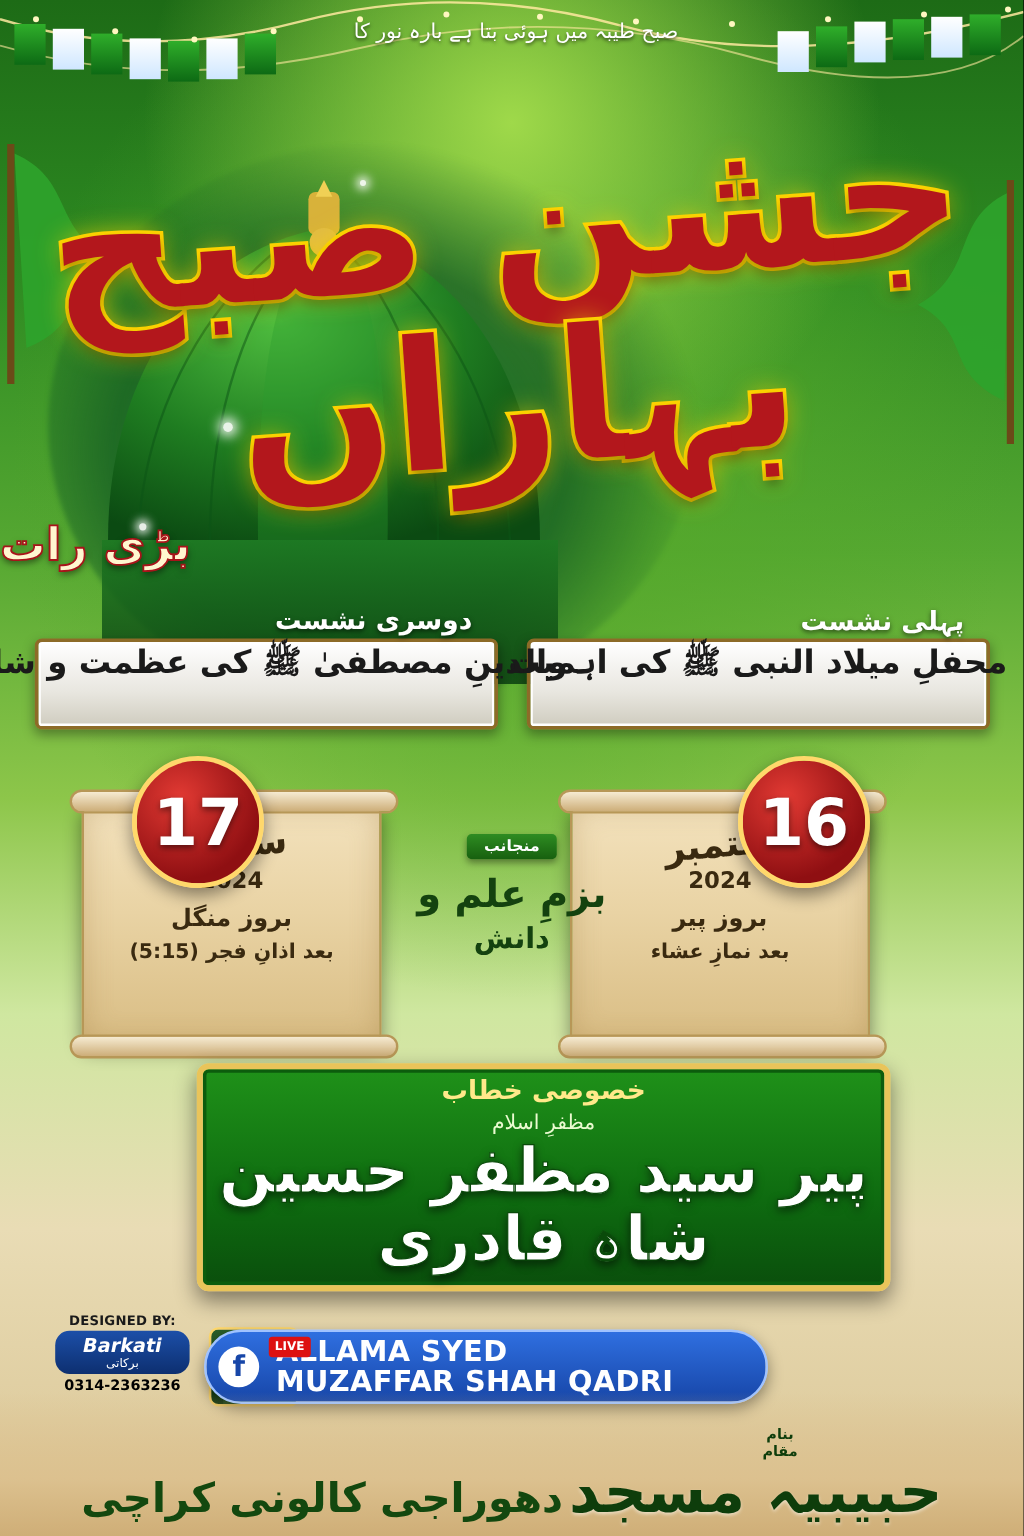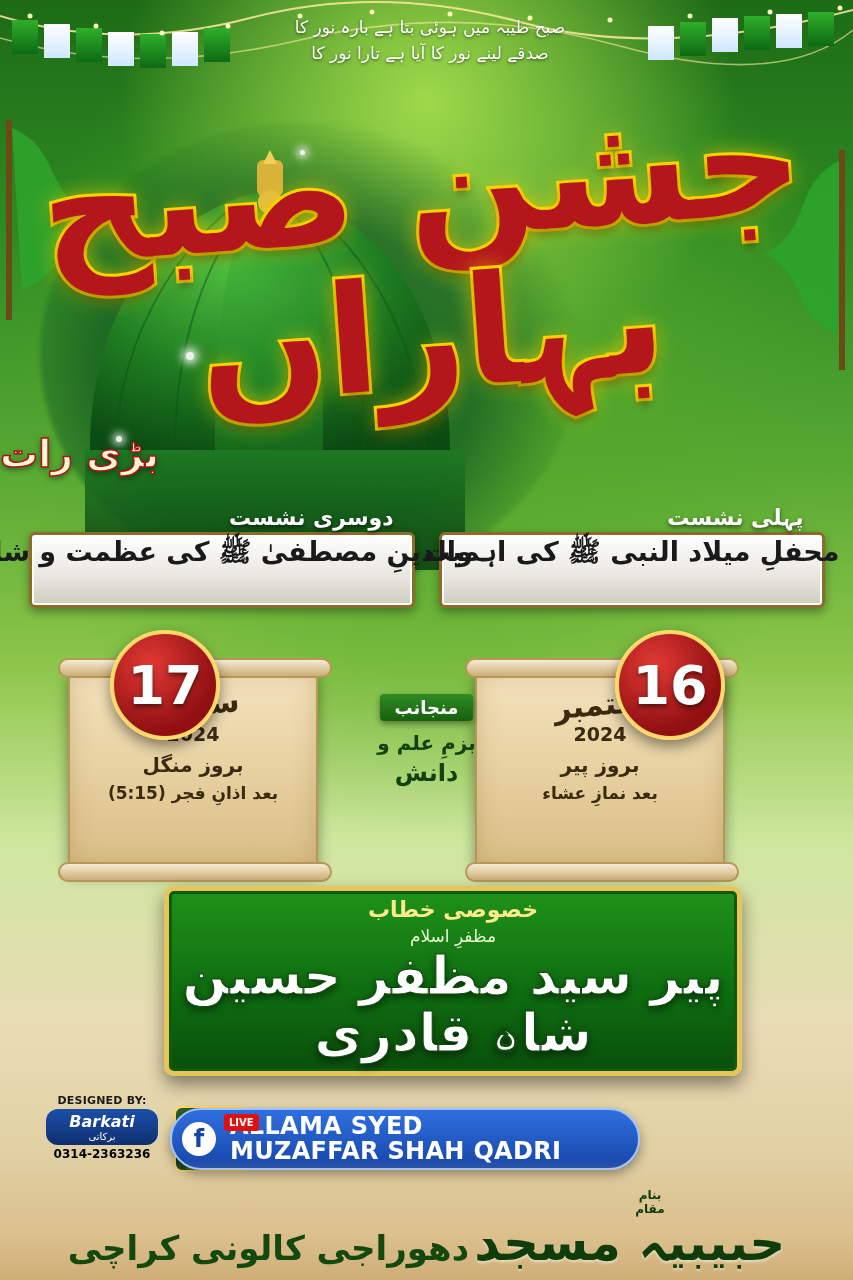--- a/index.html
+++ b/index.html
@@ -152,25 +152,25 @@
   }
   .daybadge.right{ right:128px; }
   .daybadge.left{ left:110px; }
   .mid-green{
     position:absolute; left:50%; transform:translateX(-50%);
     top:58px; width:160px; text-align:center;
     direction:rtl; color:#1d4d14; font-weight:bold;
   }
   .mid-green .tag{
     display:inline-block; background:linear-gradient(#2e8c22,#17600f);
-    color:#fff; padding:3px 14px; border-radius:4px; font-size:18px;
+    color:#fff; padding:3px 14px; border-radius:4px; font-size:13px;
     box-shadow:0 3px 6px rgba(0,0,0,.4);
     text-align:right;
   }
-  .mid-green .l1{ font-size:20px; margin-top:10px; color:#14420f;}
+  .mid-green .l1{ font-size:32px; margin-top:10px; color:#14420f;}
   .mid-green .l2{ font-size:24px; margin-top:4px; color:#14420f;}
   
   .speaker-panel{
     position:absolute; top:886px; left:140px; width:578px; height:190px;
     background:linear-gradient(#1f9119,#0e6b10 60%,#0a4f0c);
     border:5px solid #e9c45a;
     border-radius:10px;
     box-shadow:0 8px 18px rgba(0,0,0,.45), inset 0 0 0 3px #0c5c0d;
     text-align:center; direction:rtl;
     padding-top:6px;
@@ -333,21 +333,20 @@
     <path d="M130,10 C80,34 104,76 54,104 C100,128 74,160 126,184 Z" fill="#2ea32b" opacity=".92"></path>
     <rect x="128" y="0" width="6" height="220" fill="#6b4a18"></rect>
   </svg>
 
   <div class="sparkle" style="left:186px; top:352px; width:8px;height:8px;box-shadow:0 0 10px 4px #fff;"></div>
   <div class="sparkle" style="left:116px; top:436px; width:6px;height:6px;box-shadow:0 0 8px 3px #fff;"></div>
   <div class="sparkle" style="left:300px; top:150px; width:5px;height:5px;box-shadow:0 0 8px 3px #fff;"></div>
 
   <div class="couplet">
     <div>صبح طیبہ میں ہوئی بتا ہے بارہ نور کا</div>
-    <div>صدقے لینے نور کا آیا ہے تارا نور کا</div>
   </div>
 
   <div class="title-wrap">
     <div class="title-main">جشن صبح بہاراں</div>
   </div>
   <div class="title-sub">بڑی رات</div>
 
   <div class="sessions">
     <div class="session">
       <div class="session-label">پہلی نشست</div>

